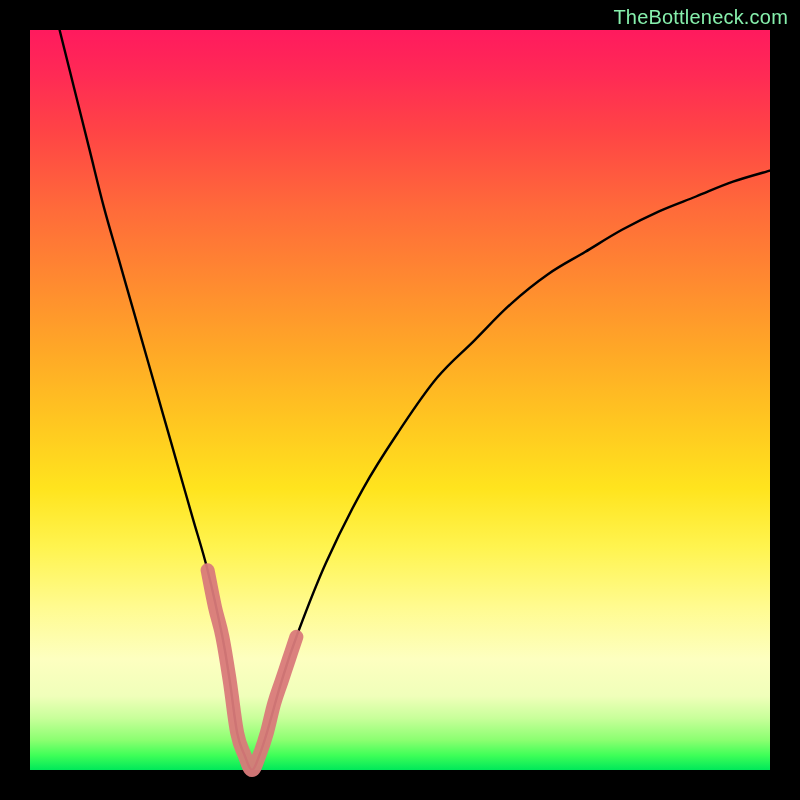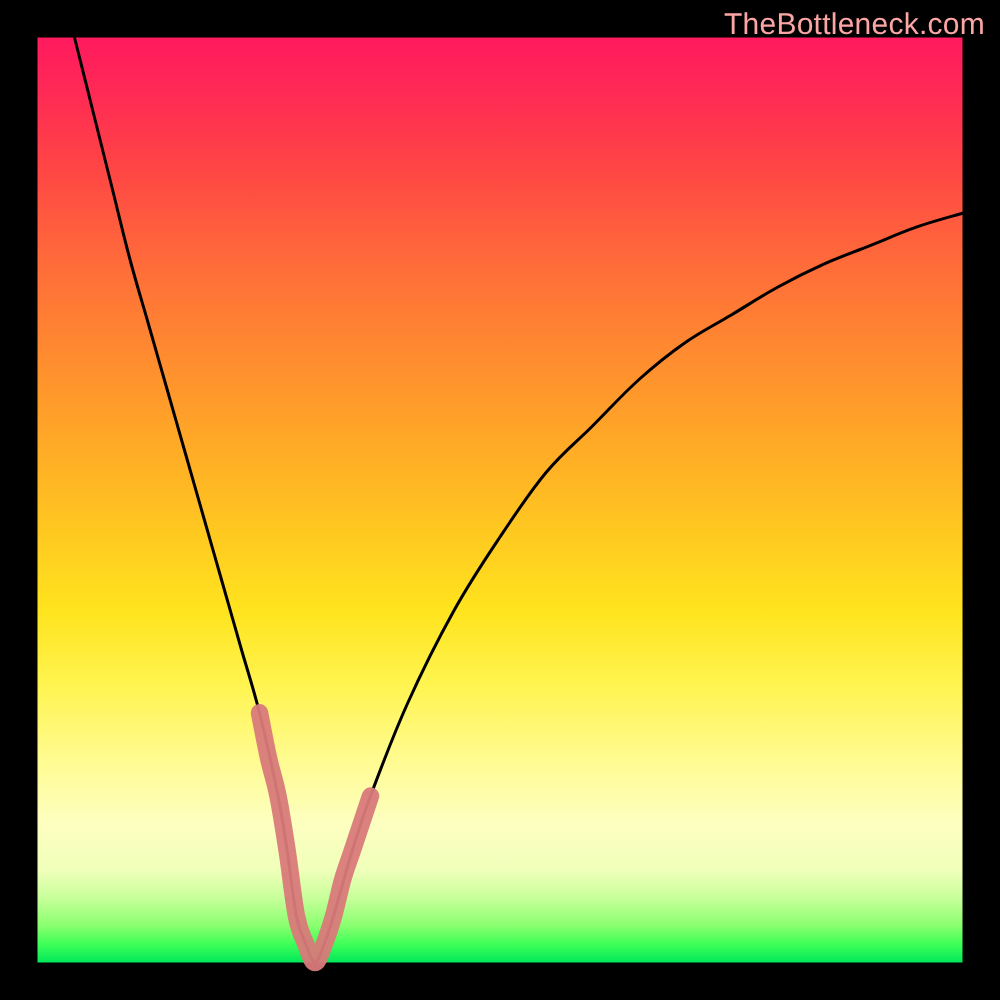--- a/index.html
+++ b/index.html
@@ -40,22 +40,22 @@
       #c8ff9a 93%,
       #8aff70 96%,
       #3fff58 98%,
       #00e85a 100%
     );
   }
   .watermark {
     position: absolute;
     top: 6px;
     right: 12px;
-    color: #fca5a5;
-    font-size: 24px;
+    color: #86efac;
+    font-size: 20px;
     letter-spacing: 0.2px;
     font-weight: 400;
     user-select: none;
   }
   svg.curve {
     position: absolute;
     left: 0;
     top: 0;
     width: 740px;
     height: 740px;

